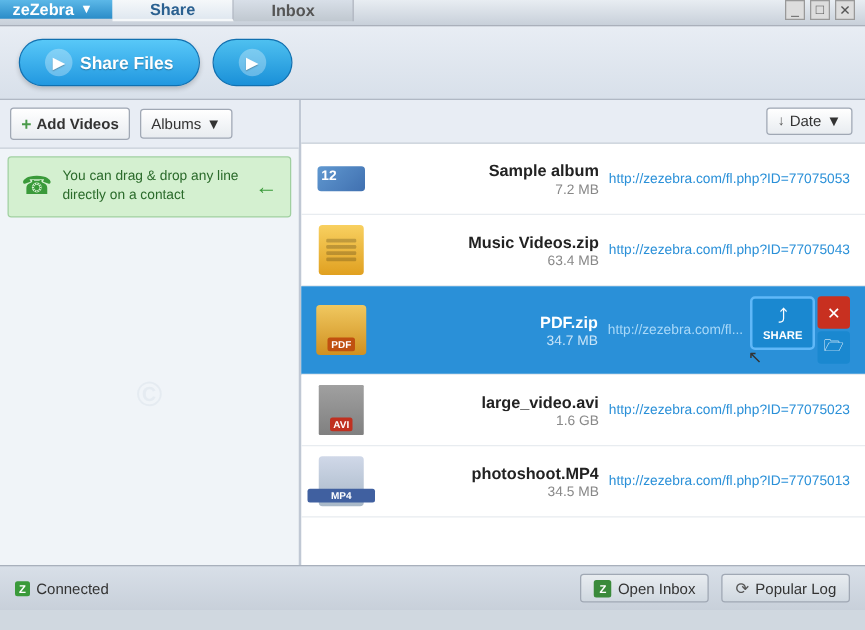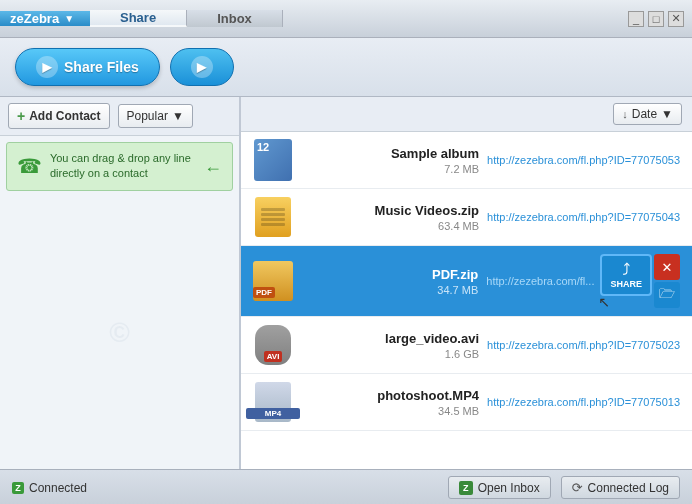--- a/index.html
+++ b/index.html
@@ -8,23 +8,23 @@
       height: 504px;
       font-family: Arial, sans-serif;
       font-size: 12px;
       background: #d0d8e0;
       overflow: hidden;
     }
 
     
     .title-bar {
       display: flex;
-      align-items: center;
+      align-items: flex-start;
       background: linear-gradient(to bottom, #e8edf2, #c8d0da);
-      height: 38px;
+      height: 21px;
       border-bottom: 1px solid #aab0bb;
       position: relative;
     }
     .title-bar-logo {
       display: flex;
       align-items: center;
       padding: 0 10px;
       background: linear-gradient(to bottom, #5cb8e8, #2a8cc8);
       color: white;
       font-weight: bold;
@@ -243,21 +243,21 @@
       height: 40px;
       margin-right: 10px;
       flex-shrink: 0;
       display: flex;
       align-items: center;
       justify-content: center;
       position: relative;
     }
     .file-icon-album {
       width: 38px;
-      height: 42px;
+      height: 20px;
       background: linear-gradient(135deg, #6098d0, #4070b0);
       border-radius: 3px;
       display: flex;
       align-items: center;
       justify-content: center;
       color: white;
       font-weight: bold;
       font-size: 16px;
       position: relative;
       padding-left: 22px;
@@ -289,21 +289,21 @@
     .zip-stripe {
       height: 3px;
       background: rgba(0,0,0,0.2);
       border-radius: 1px;
       width: 24px;
     }
     .file-icon-avi {
       width: 36px;
       height: 40px;
       background: linear-gradient(to bottom, #e8e8e8, #c8c8c8);
-      border-radius: 13px;
+      border-radius: 1px;
       display: flex;
       align-items: flex-end;
       justify-content: center;
       padding-bottom: 3px;
       font-size: 9px;
       font-weight: bold;
       color: white;
       background: linear-gradient(to bottom, #a0a0a0, #808080);
     }
     .avi-label {
@@ -332,20 +332,21 @@
       padding: 1px 19px;
       border-radius: 2px;
     }
     .file-icon-pdf-zip {
       width: 56px;
       height: 40px;
       background: linear-gradient(to bottom, #f0c860, #d09020);
       border-radius: 3px;
       display: flex;
       align-items: flex-end;
+      justify-content: center;
       padding-bottom: 3px;
     }
     .file-info {
       flex: 1;
       min-width: 0;
       text-align: right;
     }
     .file-name {
       font-size: 13px;
       font-weight: bold;
@@ -482,24 +483,24 @@
     </div>
   </div>
 </div>
 
 <div class="main-content">
 
   <div class="sidebar">
     <div class="sidebar-toolbar">
       <div class="add-contact-btn">
         <span class="plus">+</span>
-        <span>Add Contact</span>
+        <span>Add Videos</span>
       </div>
       <div class="filter-dropdown">
-        <span>Popular</span>
+        <span>Albums</span>
         <span>▼</span>
       </div>
     </div>
     <div class="drag-hint">
       <span class="drag-hint-icon">☎</span>
       <span>You can drag &amp; drop any line directly on a contact</span>
       <span class="drag-hint-arrow">←</span>
     </div>
     <div class="sidebar-watermark">
       <div class="watermark">©</div>
@@ -614,16 +615,16 @@
     </div>
     <span>Connected</span>
   </div>
   <div class="status-bar-right">
     <div class="status-bar-btn">
       <span style="background:#3a8a3a;color:white;width:14px;height:14px;border-radius:2px;display:inline-flex;align-items:center;justify-content:center;font-size:9px;font-weight:bold;">Z</span>
       <span>Open Inbox</span>
     </div>
     <div class="status-bar-btn">
       <span style="font-size:13px;color:#555;">⟳</span>
-      <span>Connected Log</span>
+      <span>Popular Log</span>
     </div>
   </div>
 </div>
 
 </body></html>

